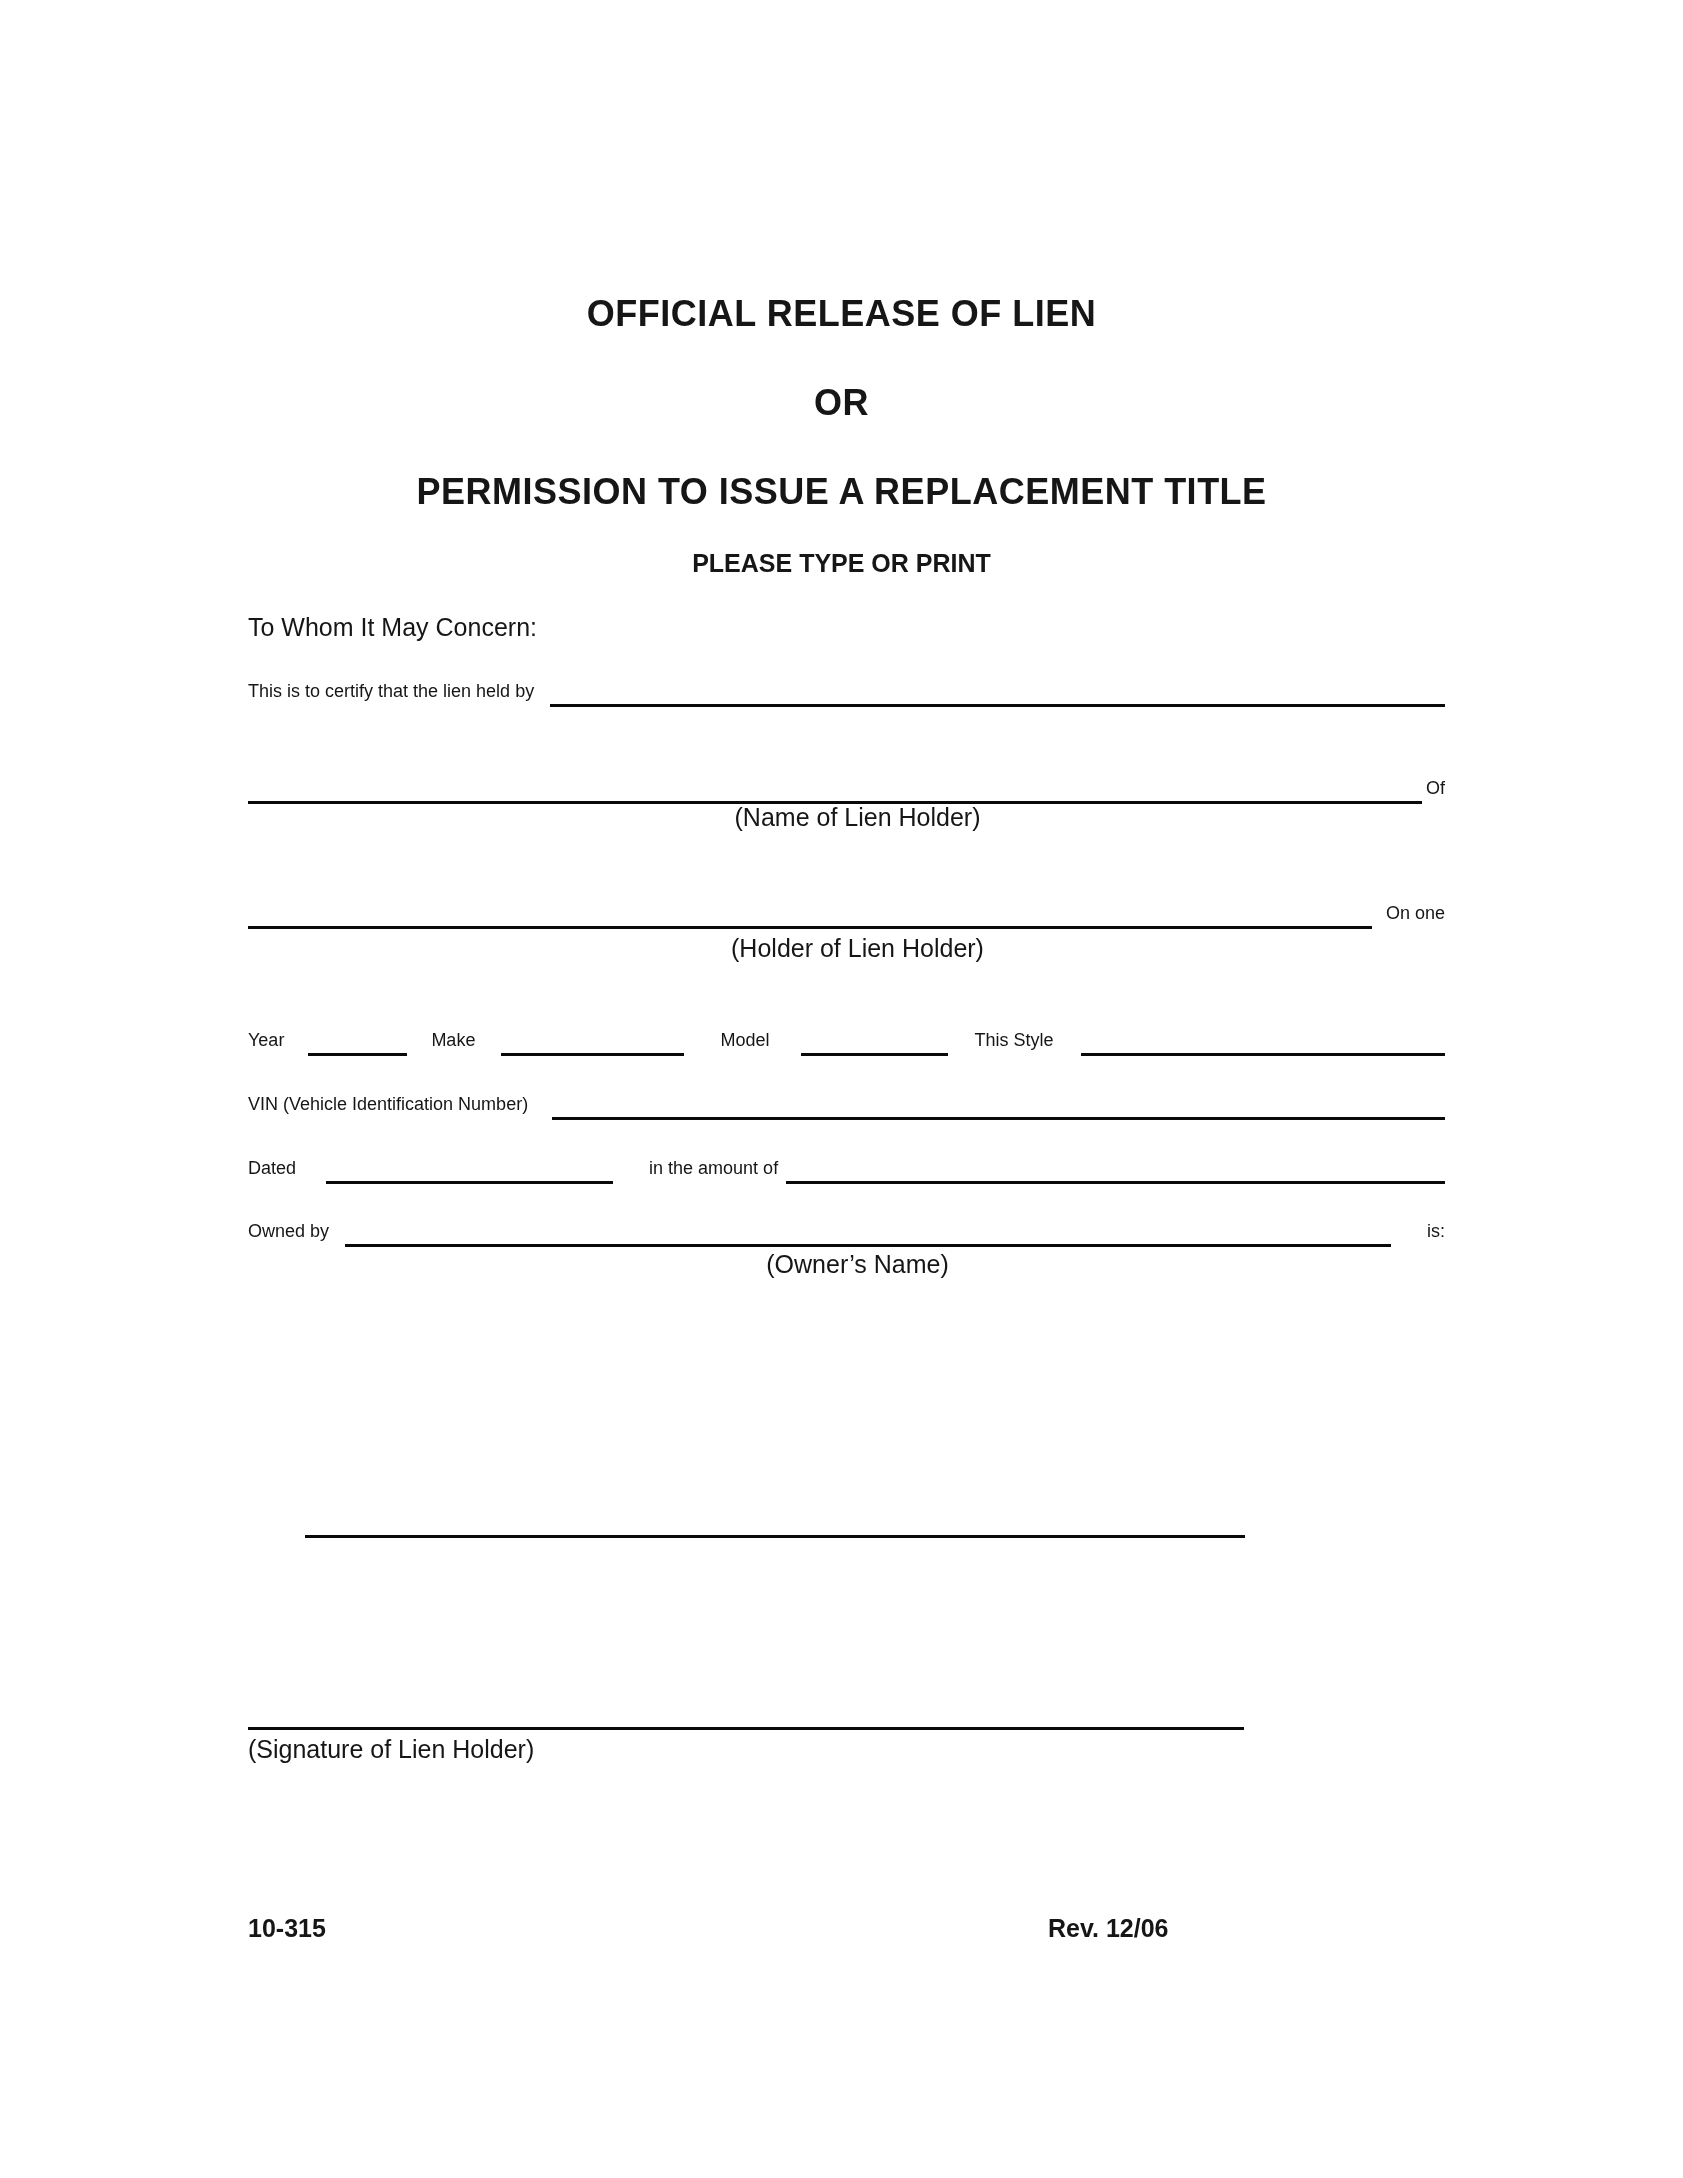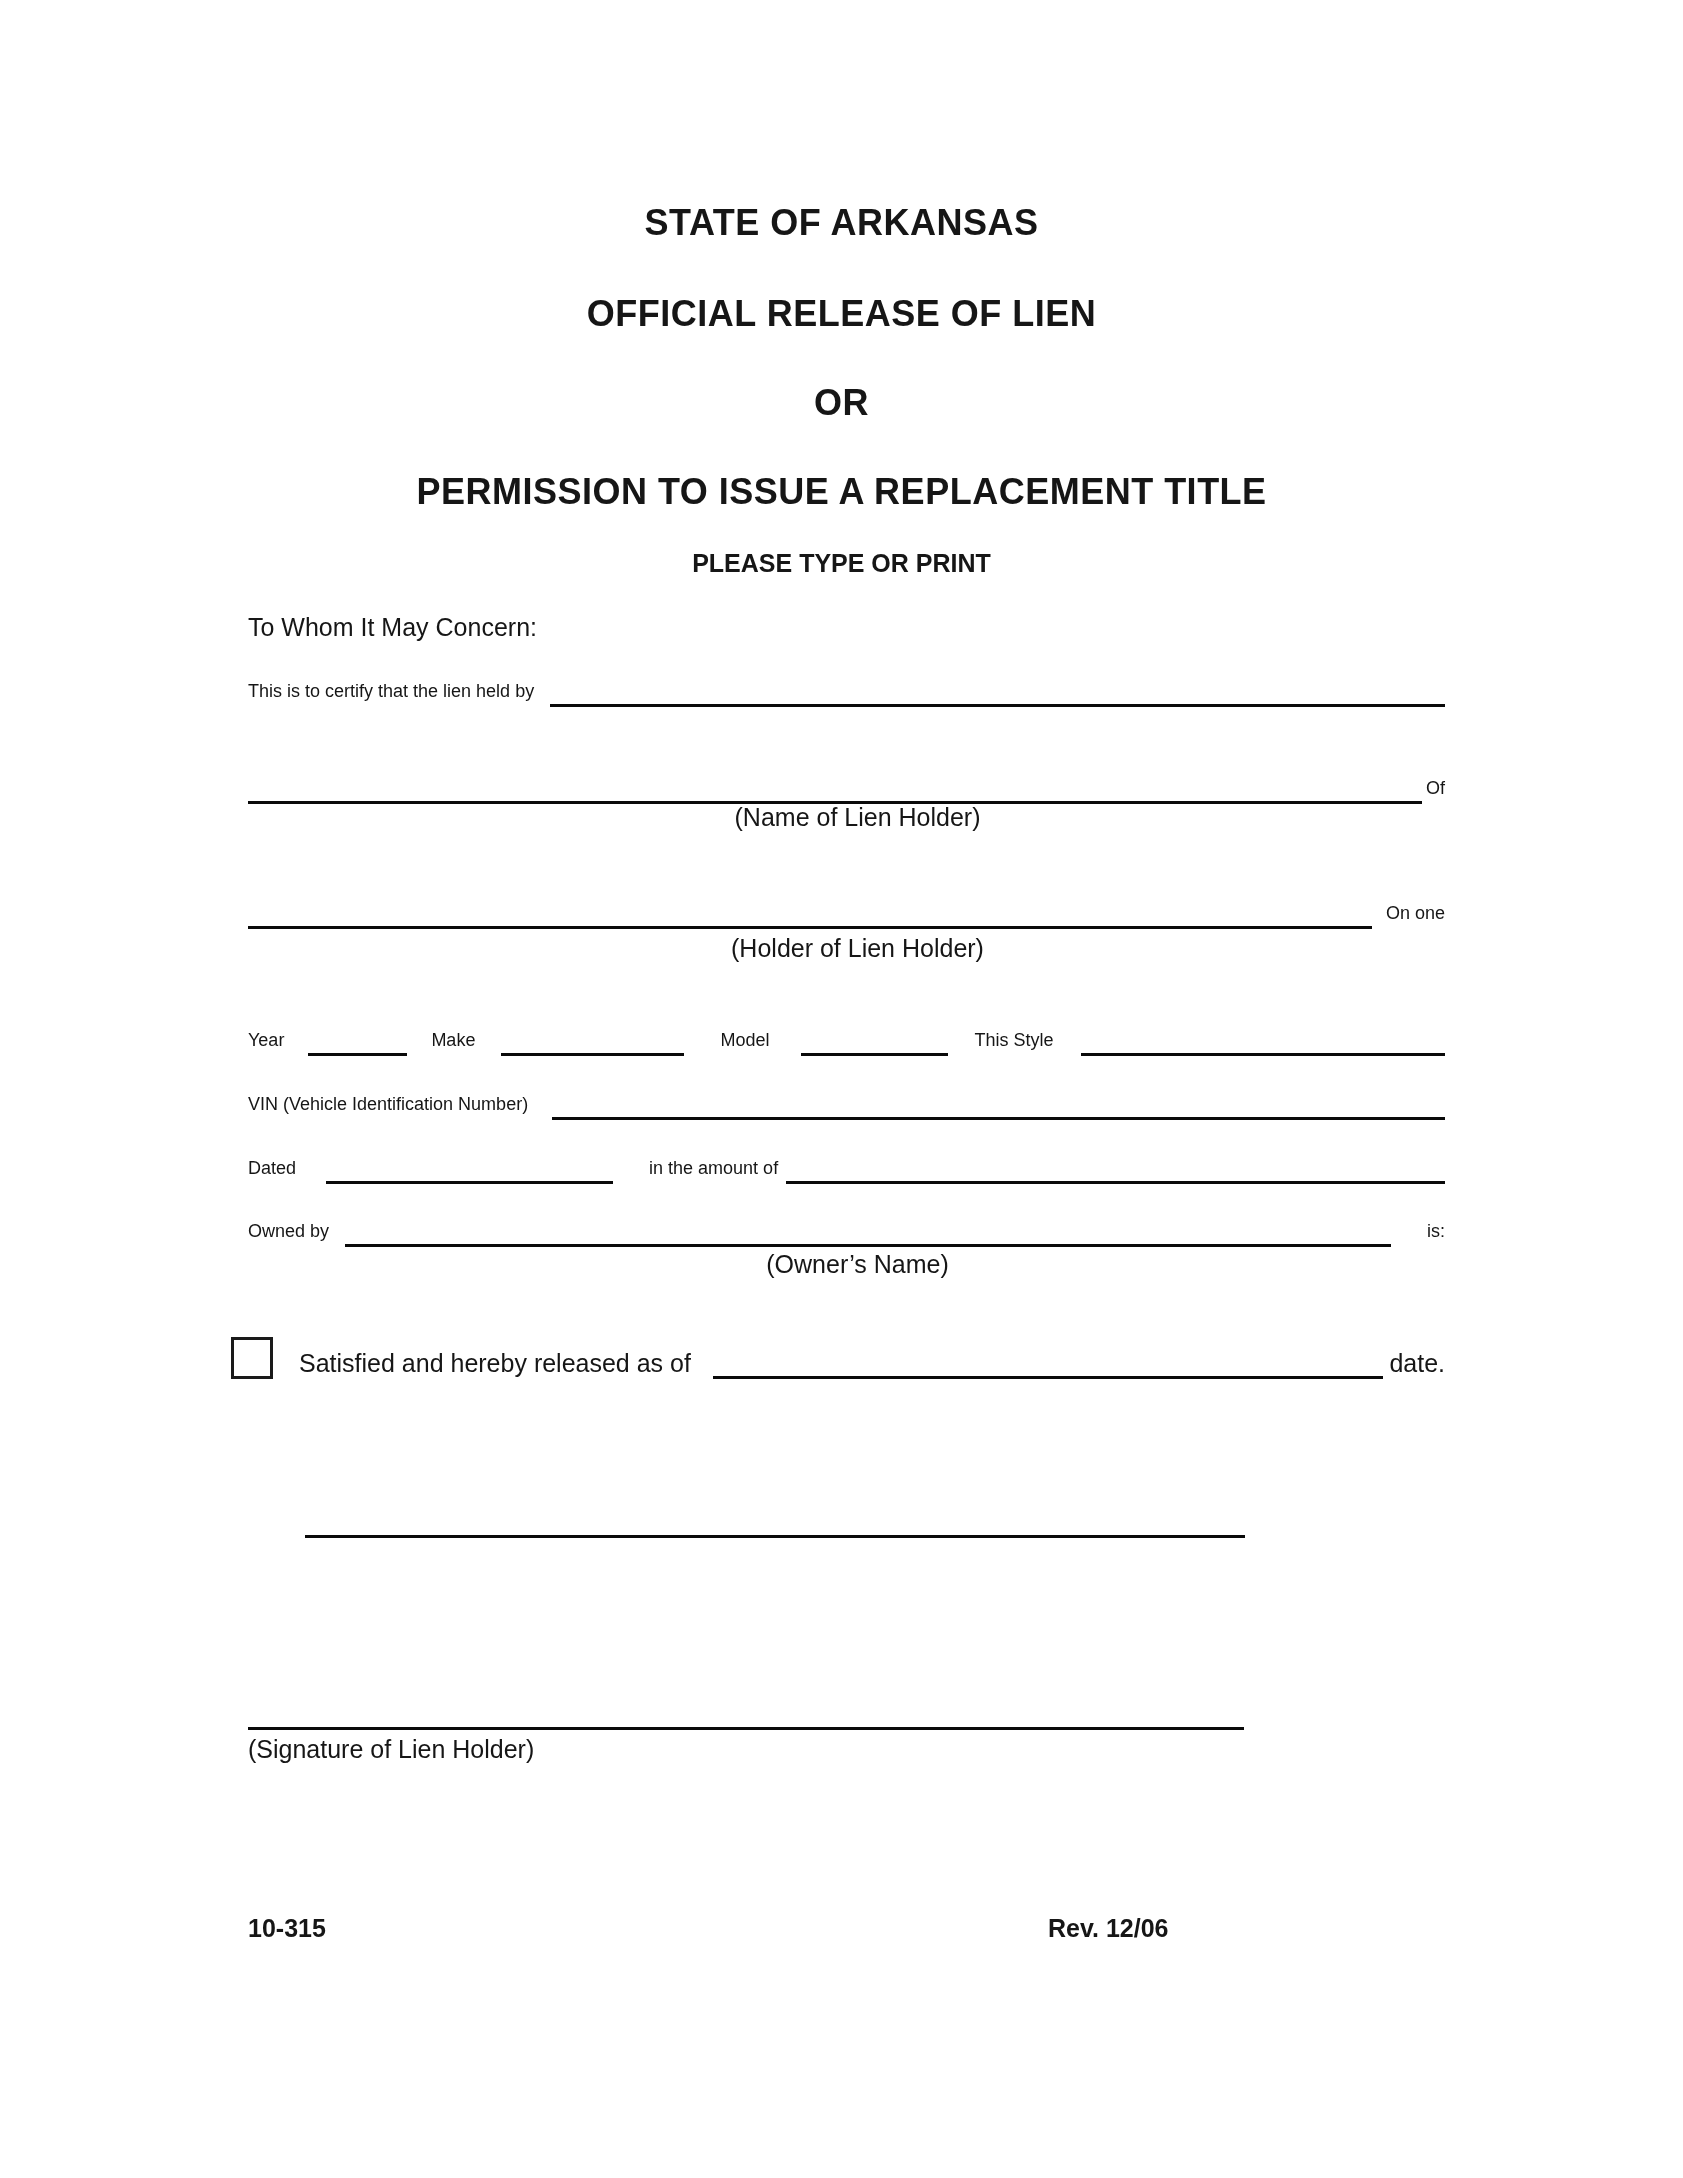--- a/index.html
+++ b/index.html
@@ -87,21 +87,20 @@
     font-size: 25px;
     line-height: 32px;
     white-space: nowrap;
   }
 </style>
 </head>
 <body>
 
 <div class="page">
 
-  <div class="title" style="top:201px">STATE OF ARKANSAS</div>
   <div class="title" style="top:292px">OFFICIAL RELEASE OF LIEN</div>
   <div class="title" style="top:381px">OR</div>
   <div class="title" style="top:470px">PERMISSION TO ISSUE A REPLACEMENT TITLE</div>
   <div class="subtitle" style="top:547px">PLEASE TYPE OR PRINT</div>
 
   <div class="text" style="left:248px; top:611px">To Whom It May Concern:</div>
 
   <div class="row" style="top:672px">
     <span>This is to certify that the lien held by</span>
     <span class="fill grow" style="margin-left:16px"></span>
@@ -142,26 +141,20 @@
     <span class="fill grow" style="margin-left:8px"></span>
   </div>
 
   <div class="row" style="top:1212px">
     <span>Owned by</span>
     <span class="fill grow" style="margin-left:16px"></span>
     <span style="margin-left:36px">is:</span>
   </div>
   <div class="caption" style="top:1248px">(Owner’s Name)</div>
 
-  <div class="cbrow" style="top:1335px">
-    <span class="cb" role="checkbox" aria-checked="false"></span>
-    <span style="margin-left:26px">Satisfied and hereby released as of</span>
-    <span class="fill grow" style="margin-left:22px"></span>
-    <span style="margin-left:6px">date.</span>
-  </div>
 
 
   <div class="hline" style="left:305px; width:940px; top:1535px"></div>
 
   <div class="hline" style="left:248px; width:996px; top:1727px"></div>
   <div class="text" style="left:248px; top:1733px">(Signature of Lien Holder)</div>
 
   <div class="footer" style="left:248px; top:1912px">10-315</div>
   <div class="footer" style="left:1048px; top:1912px">Rev. 12/06</div>
 

